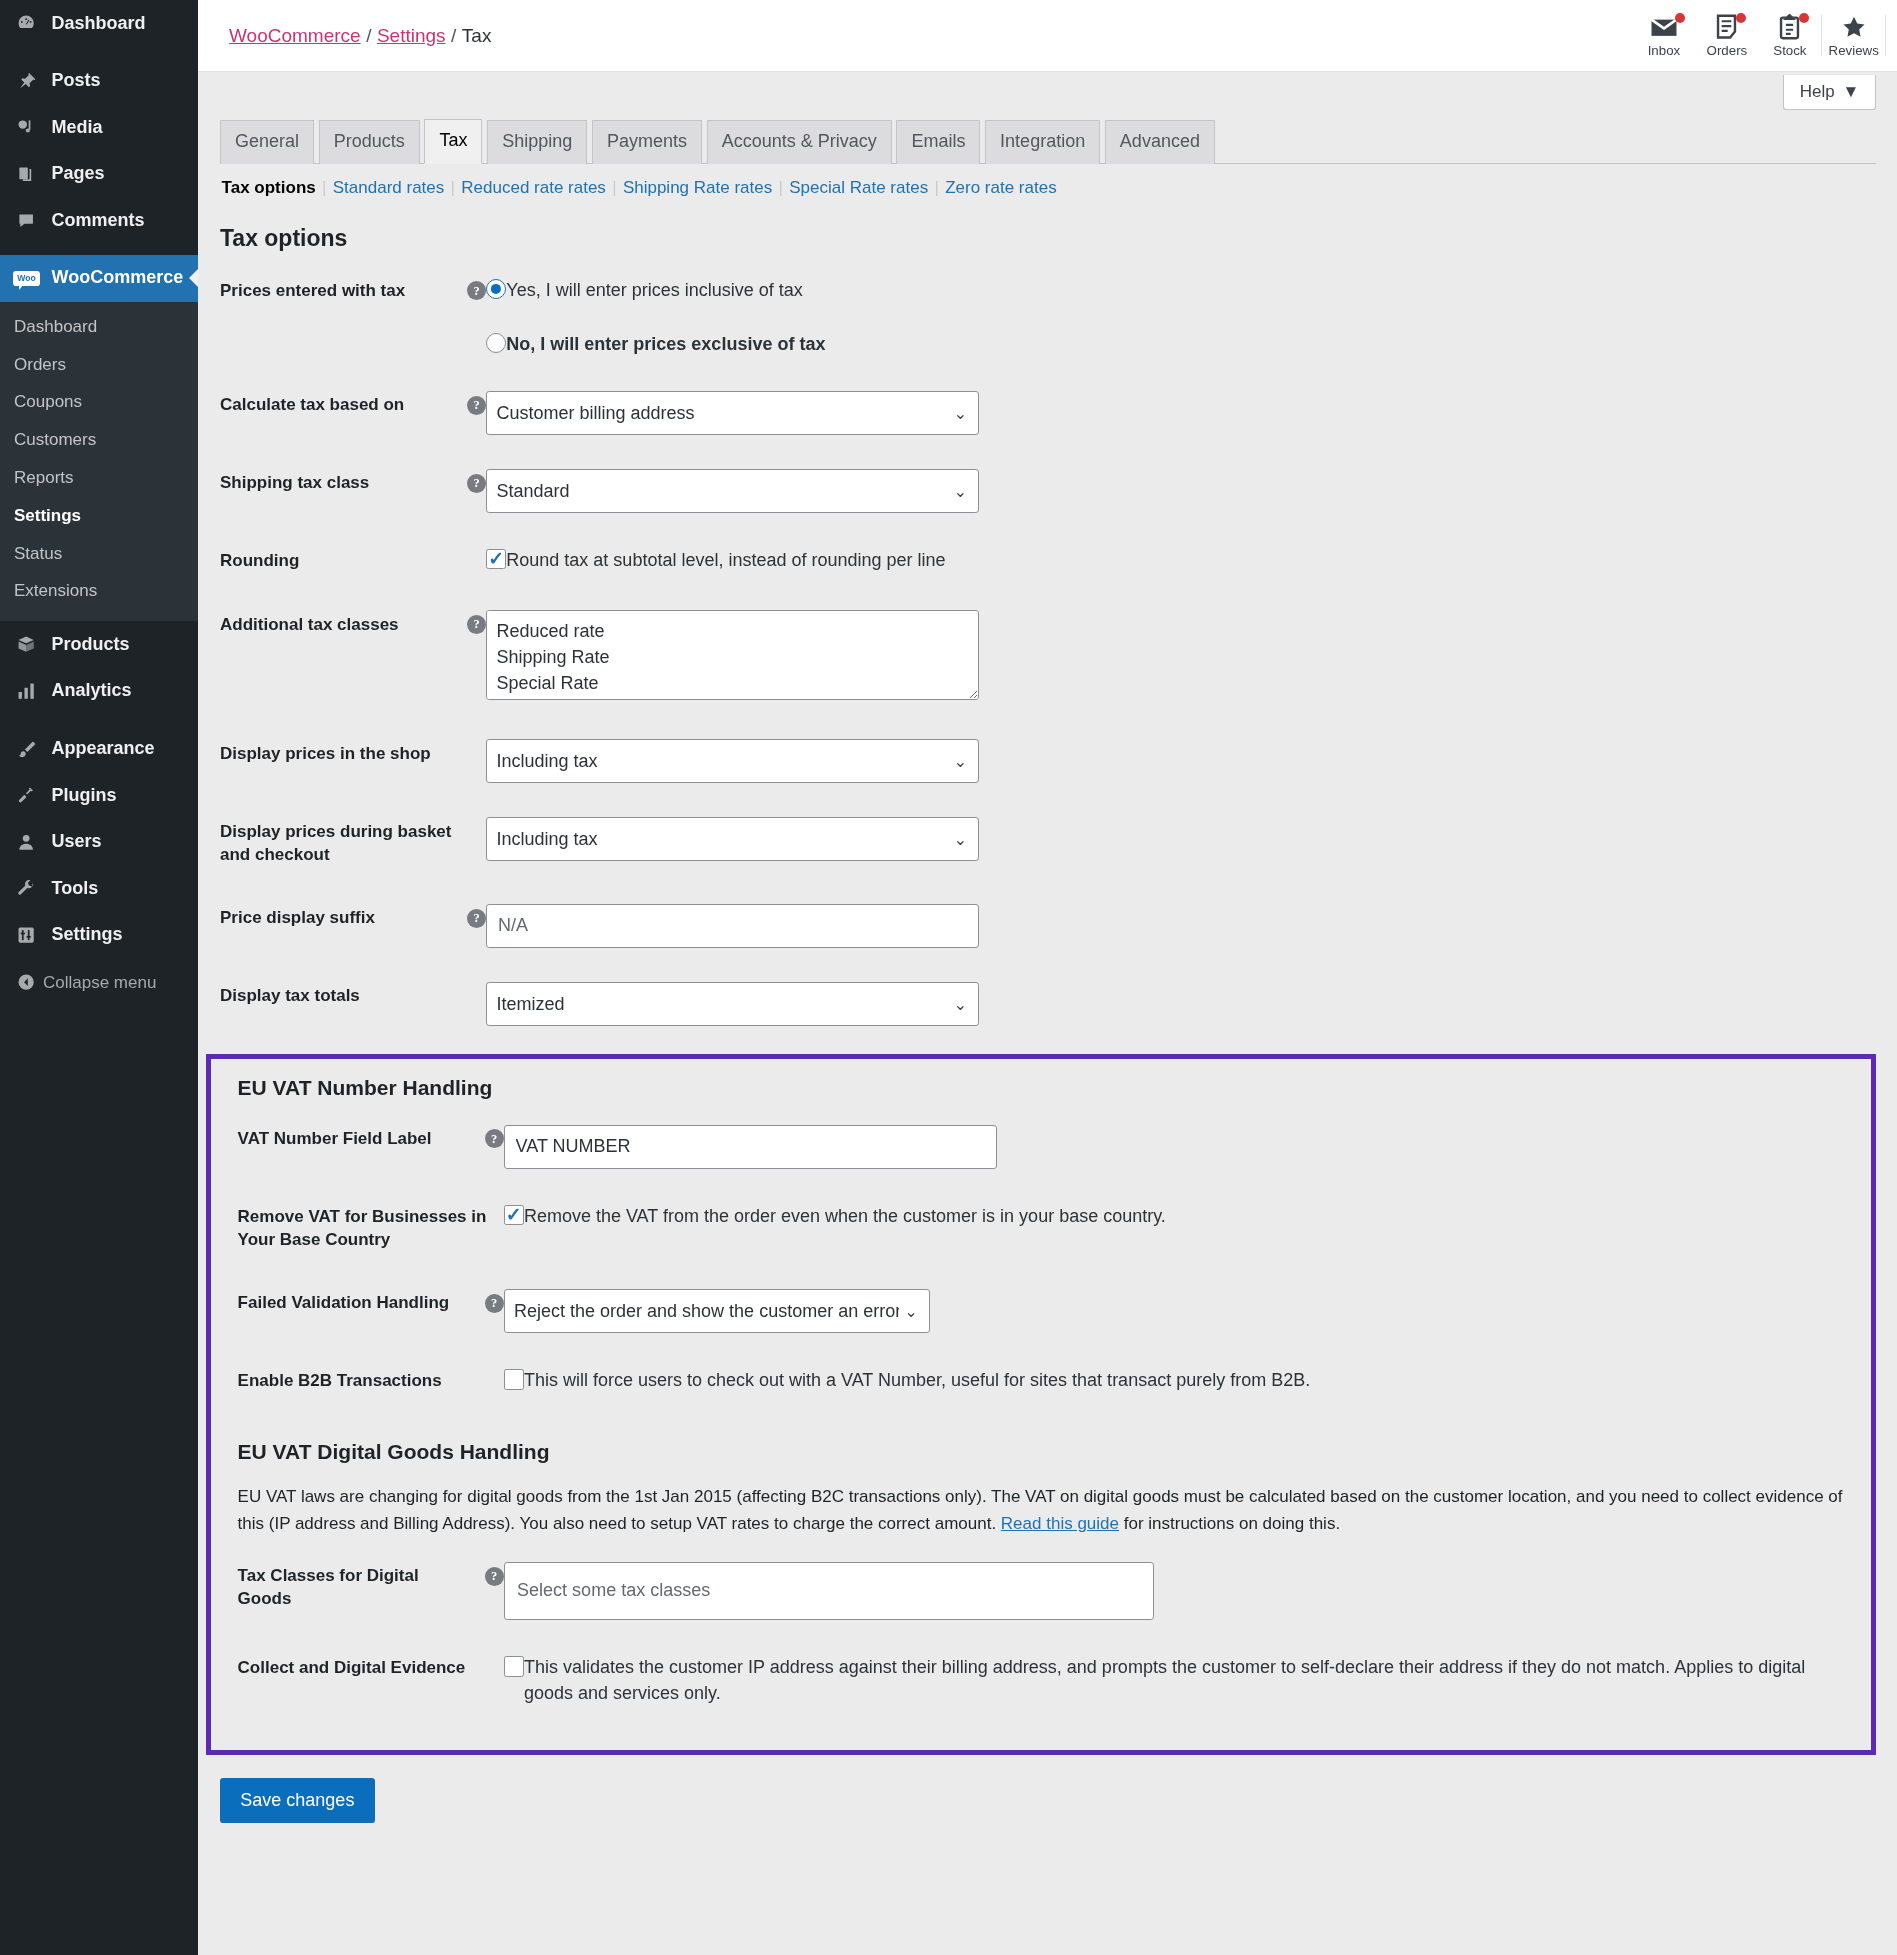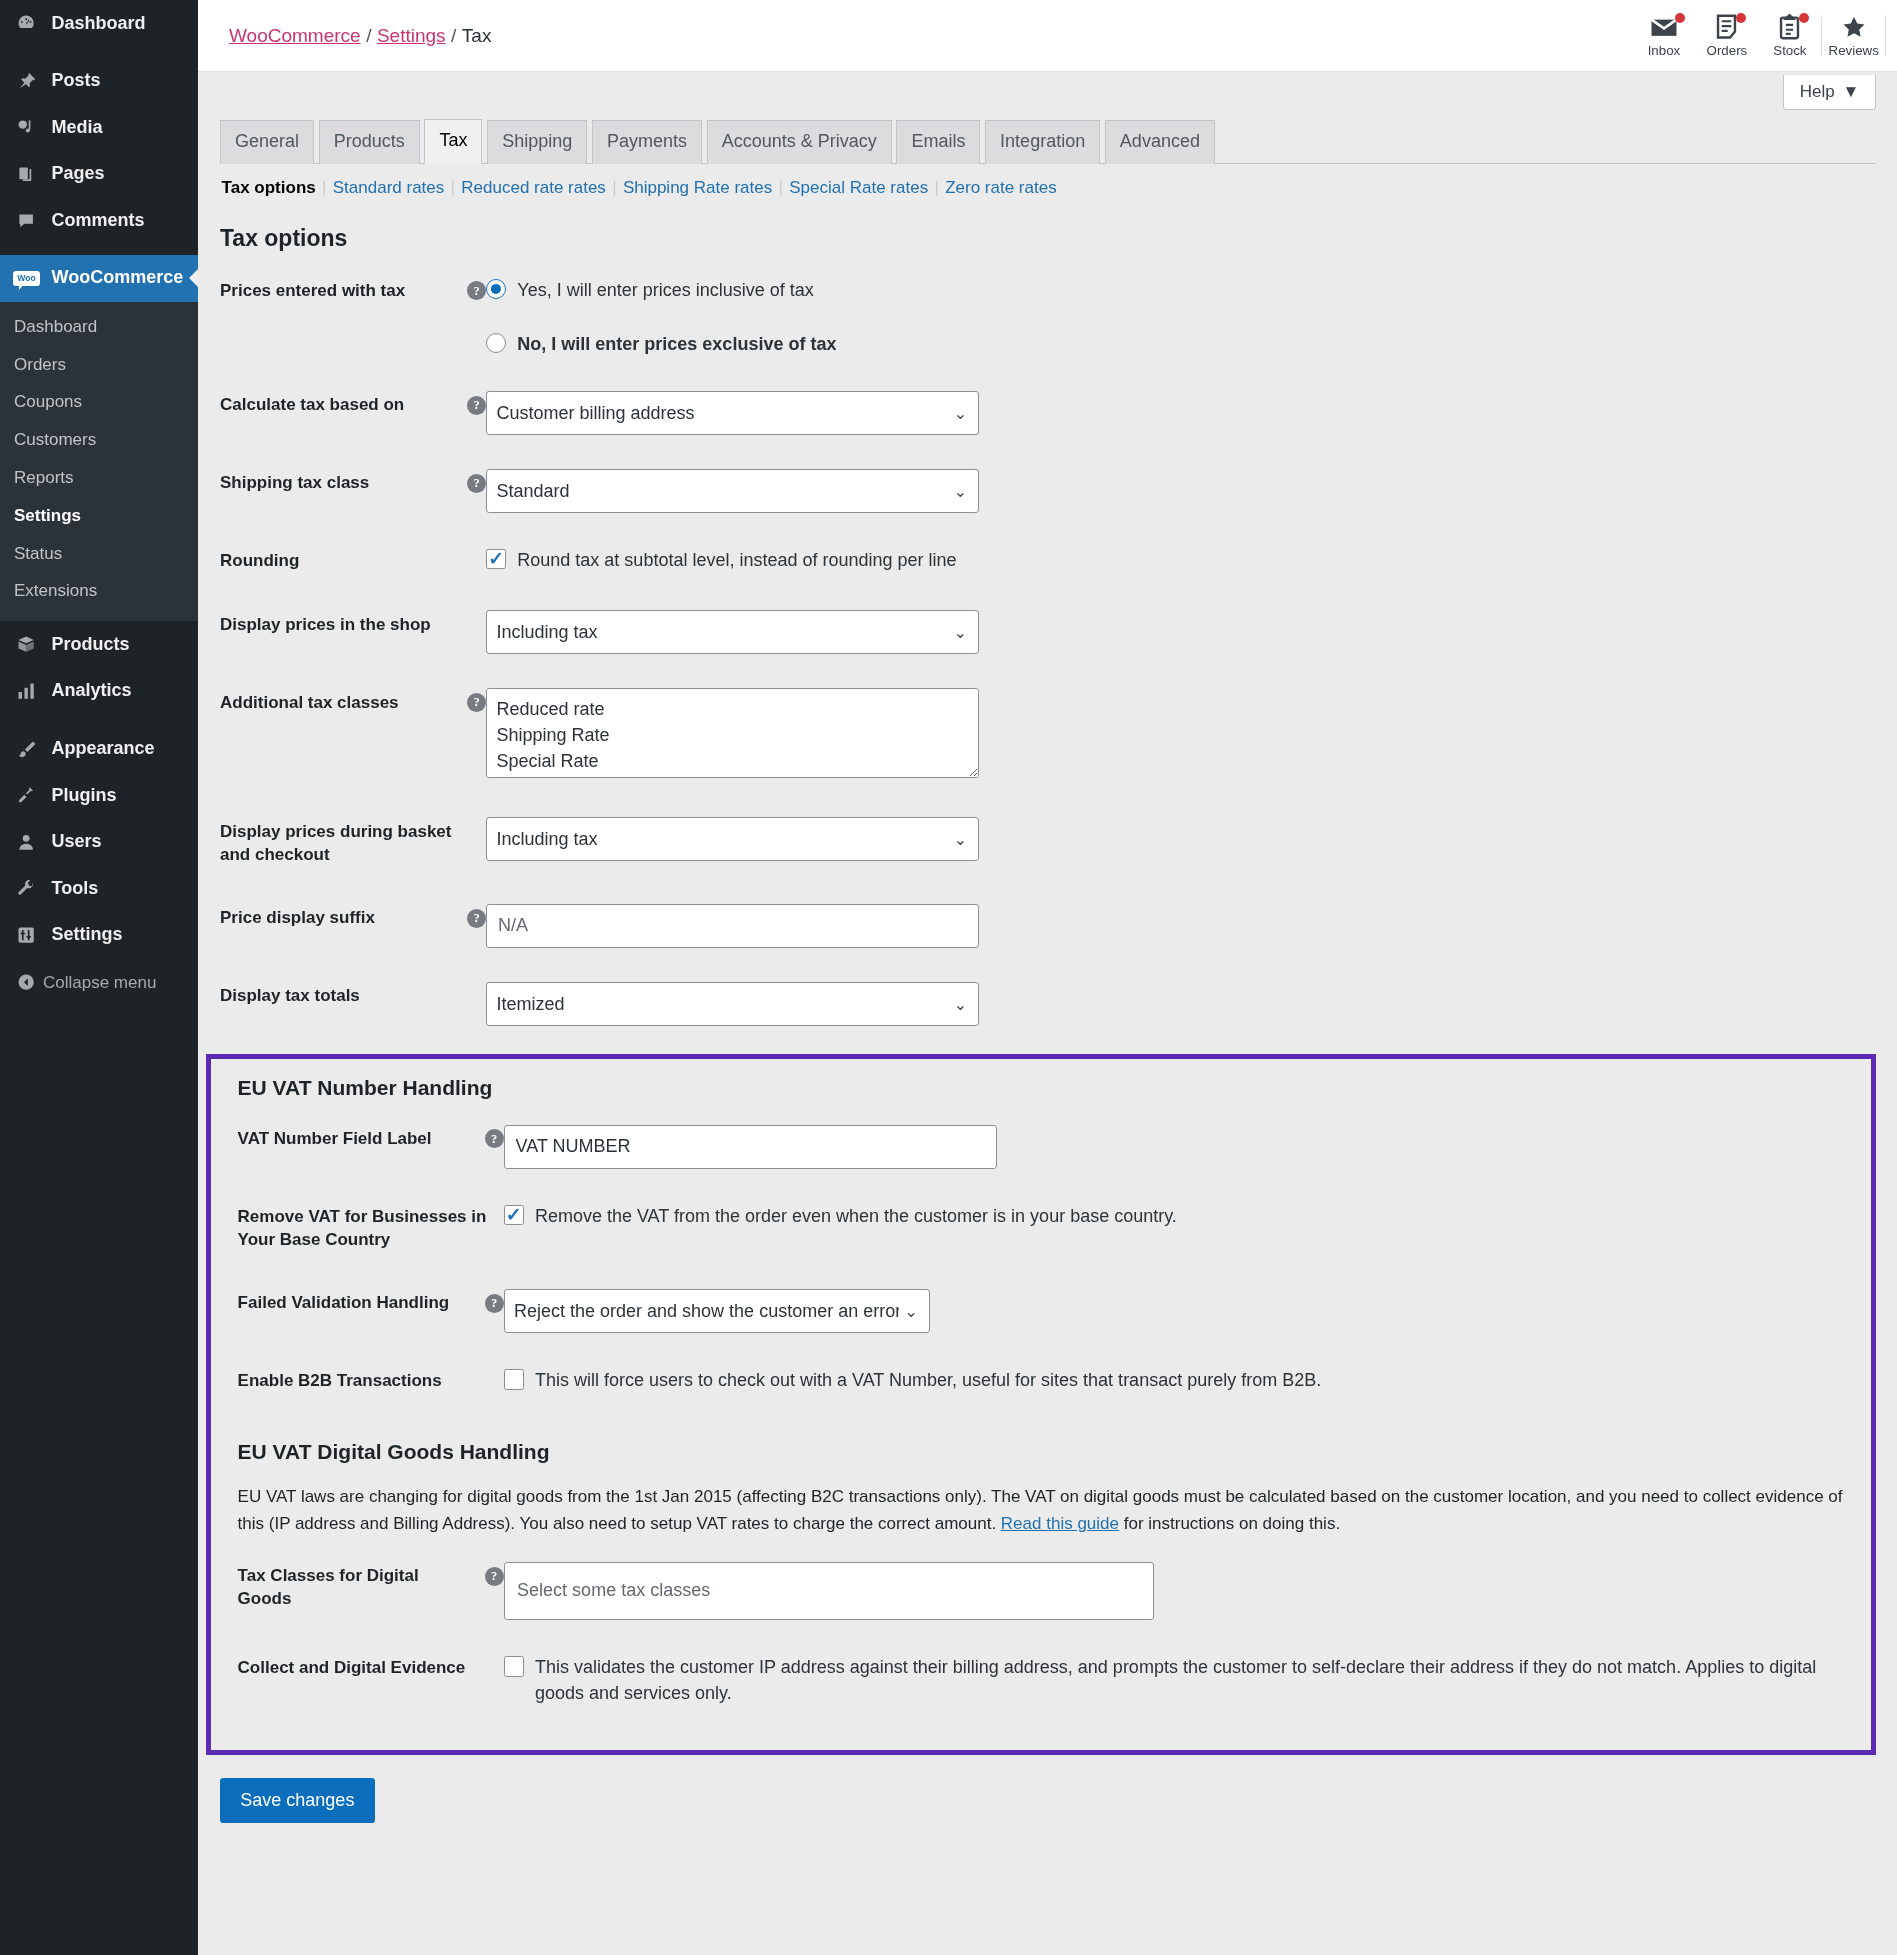--- a/index.html
+++ b/index.html
@@ -149,21 +149,21 @@
     font-size:18px; line-height:1.45; font-family:"Liberation Sans", sans-serif;
     border:0.8px solid #8c8f94; border-radius:3.1px; background:#fff; color:#2c3338;
     resize:both;
   }
   .select2box {
     width:650px; min-height:58px; border:0.8px solid #8c8f94; border-radius:3.1px;
     background:#fff; color:#646970; font-size:18px; padding:17px 12.5px;
   }
 
   label.radio-line, label.check-line {
-    display:flex; align-items:flex-start; gap:11px;
+    display:flex; align-items:flex-start; 
     font-size:18px; color:#2c3338; line-height:1.45;
   }
   label.radio-line + label.radio-line { margin-top:28px;font-weight:bold; }
   .rad {
     width:20.3px; height:20.3px; min-width:20.3px; border-radius:50%;
     border:0.8px solid #8c8f94; background:#fff; margin-top:2.3px; position:relative;
   }
   .rad.on { border-color:#2271b1; }
   .rad.on::after {
     content:""; position:absolute; left:50%; top:50%; transform:translate(-50%,-50%);
@@ -510,44 +510,44 @@
             <label class="check-line">
               <span class="chk on"></span>
               <span>Round tax at subtotal level, instead of rounding per line</span>
             </label>
           </td>
         </tr>
 
         <tr>
           <th>
             <div class="th-inner">
+              <span class="th-label">Additional tax classes</span>
+              <span class="tip">?</span>
+            </div>
+          </th>
+          <td>
+            <textarea class="classes" style="">Reduced rate
+Shipping Rate
+Special Rate</textarea>
+          </td>
+        </tr>
+
+        <tr>
+          <th>
+            <div class="th-inner">
               <span class="th-label">Display prices in the shop</span>
             </div>
           </th>
           <td>
             <span class="select-wrap">
               <select class="regular">
                 <option>Including tax</option>
               </select>
               <span class="chev">⌄</span>
             </span>
-          </td>
-        </tr>
-
-        <tr>
-          <th>
-            <div class="th-inner">
-              <span class="th-label">Additional tax classes</span>
-              <span class="tip">?</span>
-            </div>
-          </th>
-          <td>
-            <textarea class="classes" style="">Reduced rate
-Shipping Rate
-Special Rate</textarea>
           </td>
         </tr>
 
         <tr>
           <th>
             <div class="th-inner">
               <span class="th-label">Display prices during basket and checkout</span>
             </div>
           </th>
           <td>

